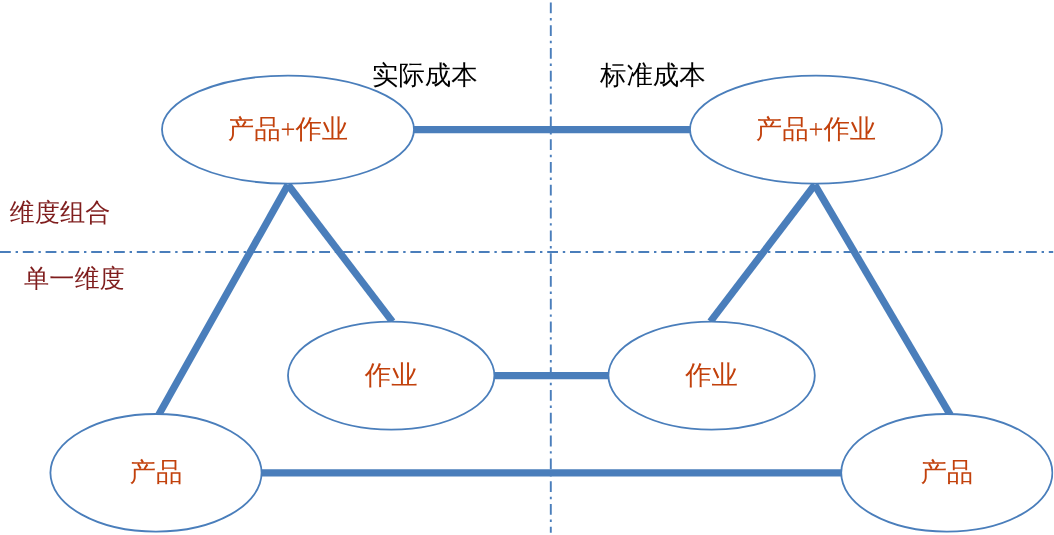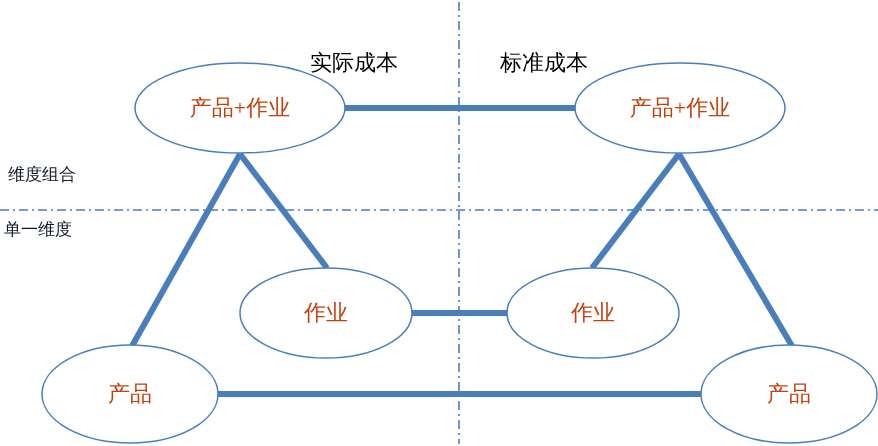--- a/index.html
+++ b/index.html
@@ -30,22 +30,22 @@
     align-items: center;
     justify-content: center;
     color: #c2410c;
     font-size: 22px;
     font-family: "Liberation Serif", "DejaVu Serif", serif;
     white-space: nowrap;
     pointer-events: none;
   }
   .axis-label {
     position: absolute;
-    color: #0f172a;
-    font-size: 17px;
+    color: #7f1d1d;
+    font-size: 21px;
     font-family: "Liberation Serif", "DejaVu Serif", serif;
     white-space: nowrap;
   }
   .header-label {
     position: absolute;
     color: #000000;
     font-size: 22px;
     font-family: "Liberation Serif", "DejaVu Serif", serif;
     white-space: nowrap;
     margin-top: 36px;
@@ -78,21 +78,21 @@
       <ellipse cx="593" cy="313" rx="86" ry="45"></ellipse>
       <ellipse cx="130" cy="394" rx="88" ry="49"></ellipse>
       <ellipse cx="789" cy="394" rx="88" ry="49"></ellipse>
     </g>
   </svg>
 
   <div class="header-label" style="left:310px; top:12px;">实际成本</div>
   <div class="header-label" style="left:500px; top:12px;">标准成本</div>
 
   <div class="axis-label" style="left:8px; top:163px;">维度组合</div>
-  <div class="axis-label" style="left:4px; top:218px;text-align:center;">单一维度</div>
+  <div class="axis-label" style="left:20px; top:218px;text-align:center;">单一维度</div>
 
   <div class="node-label" style="left:135px; top:63px; width:210px; height:90px;">产品+作业</div>
   <div class="node-label" style="left:575px; top:63px; width:210px; height:90px;">产品+作业</div>
   <div class="node-label" style="left:240px; top:268px; width:172px; height:90px;">作业</div>
   <div class="node-label" style="left:507px; top:268px; width:172px; height:90px;">作业</div>
   <div class="node-label" style="left:42px; top:345px; width:176px; height:98px;">产品</div>
   <div class="node-label" style="left:701px; top:345px; width:176px; height:98px;">产品</div>
 
 </div>
 

